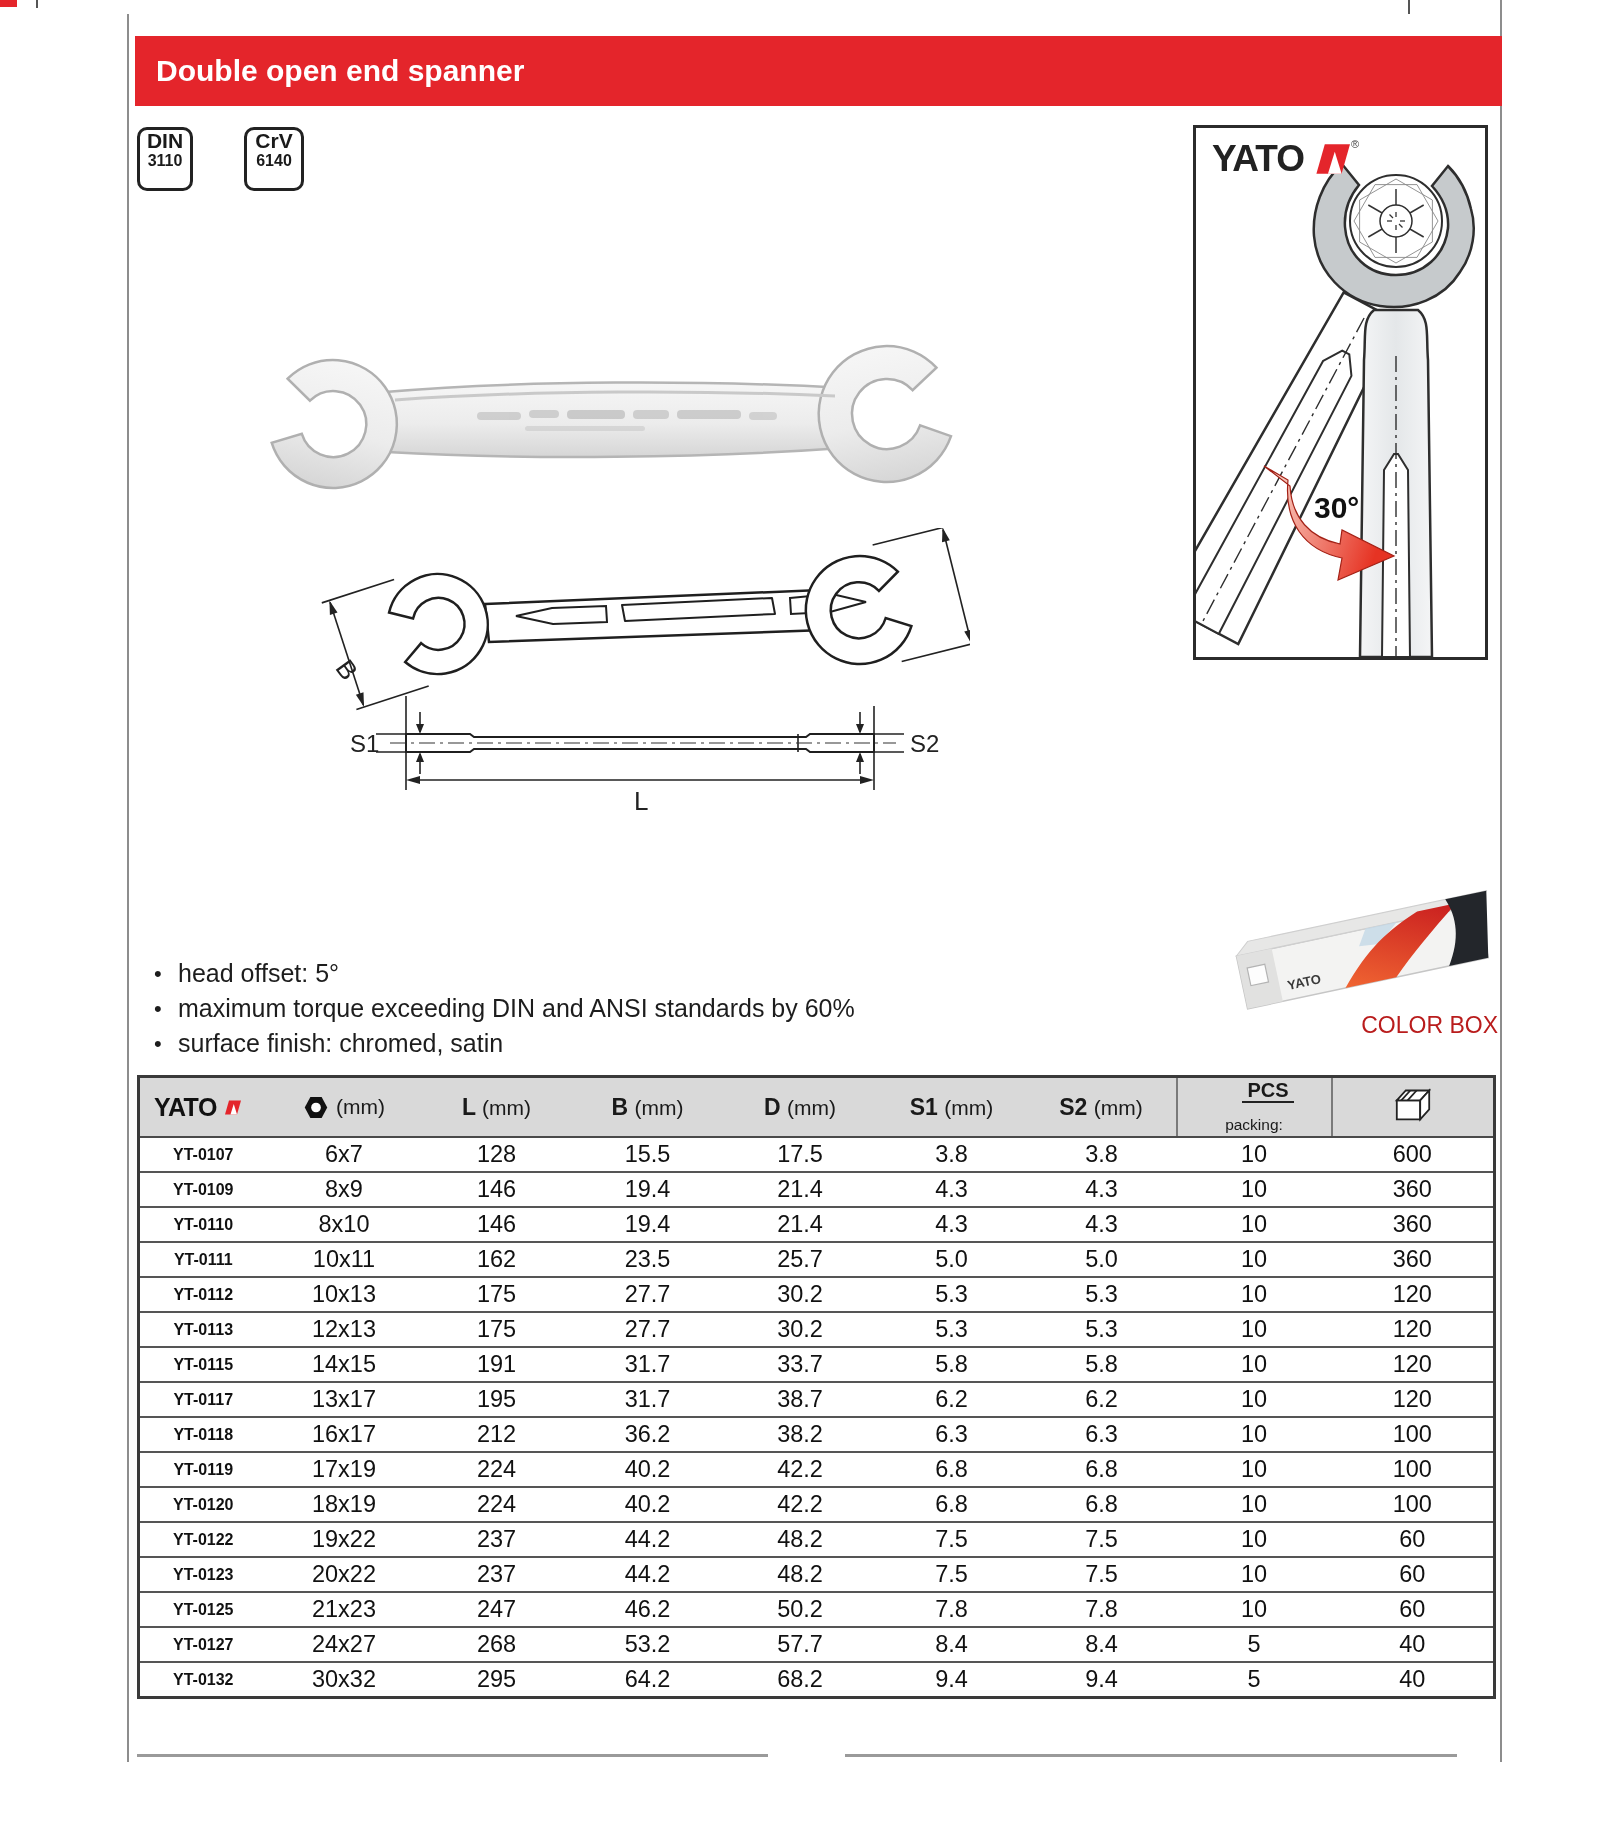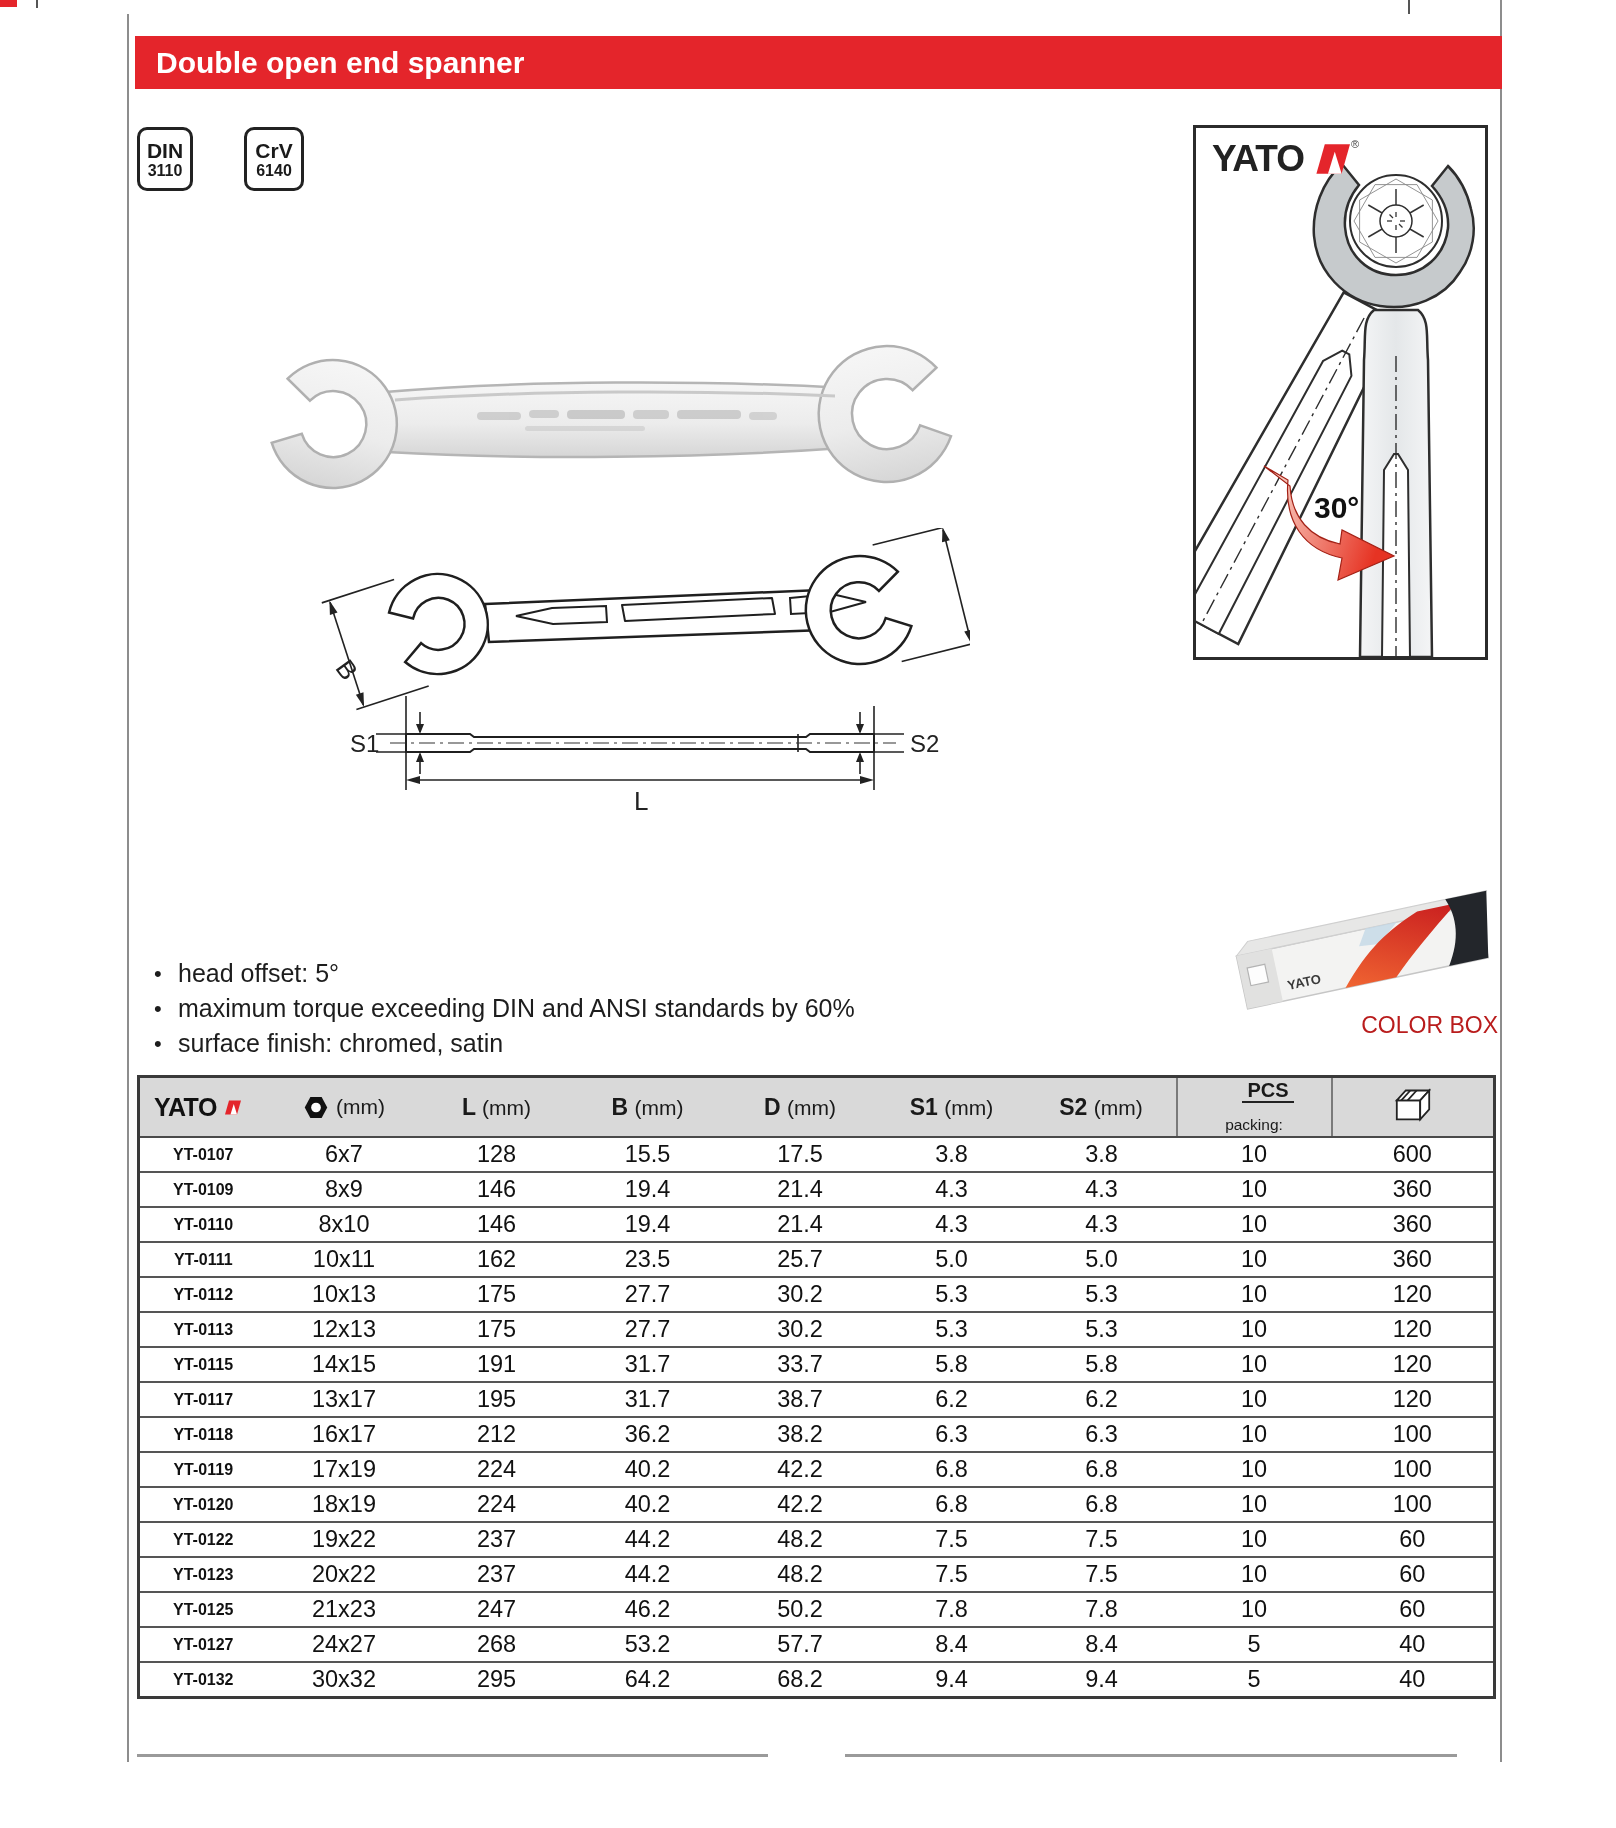--- a/index.html
+++ b/index.html
@@ -6,27 +6,27 @@
   #page{position:relative;width:1616px;height:1828px;background:#fff;overflow:hidden;
         font-family:"Liberation Sans","DejaVu Sans",sans-serif;color:#1a1a1a;}
   .abs{position:absolute;}
 
   
   .rule-v{position:absolute;width:2px;background:#8d8d8d;}
   .crop-red{position:absolute;left:0;top:0;width:17px;height:7px;background:var(--accent,#e4252b);}
   .tick{position:absolute;width:2px;background:#555;}
 
   
-  .titlebar{position:absolute;left:135px;top:36px;width:1367px;height:53px;background:var(--accent,#e4252b);
+  .titlebar{position:absolute;left:135px;top:36px;width:1367px;height:70px;background:var(--accent,#e4252b);
             display:flex;align-items:center;}
   .titlebar span{color:#fff;font-weight:bold;font-size:30px;padding-left:21px;letter-spacing:0;}
 
   
   .badge{position:absolute;top:127px;height:58px;border:3px solid #222;border-radius:10px;background:#fff;
-         display:flex;flex-direction:column;align-items:center;justify-content:center;line-height:1;}
+         display:flex;flex-direction:column;align-items:center;line-height:1;}
   .badge .b1{font-weight:bold;font-size:21px;}
   .badge .b2{font-weight:bold;font-size:16px;margin-top:2px;}
 
   
   .illus-box{position:absolute;left:1193px;top:125px;width:295px;height:535px;border:3px solid #2b2b2b;
              background:#fff;overflow:hidden;box-sizing:border-box;}
   .brand-logo{position:absolute;left:16px;top:12px;display:flex;align-items:flex-start;z-index:5;}
   .brand-logo .word{font-weight:800;font-size:37px;letter-spacing:-1px;color:#222;line-height:1;}
   .brand-logo .reg{font-size:11px;color:#444;margin-top:-2px;margin-left:1px;}
 

